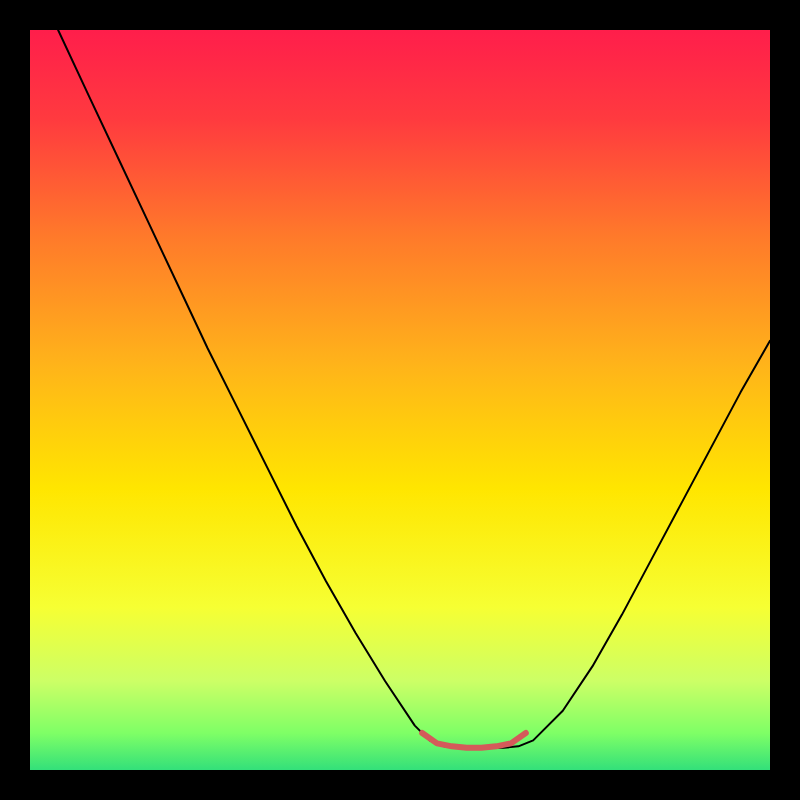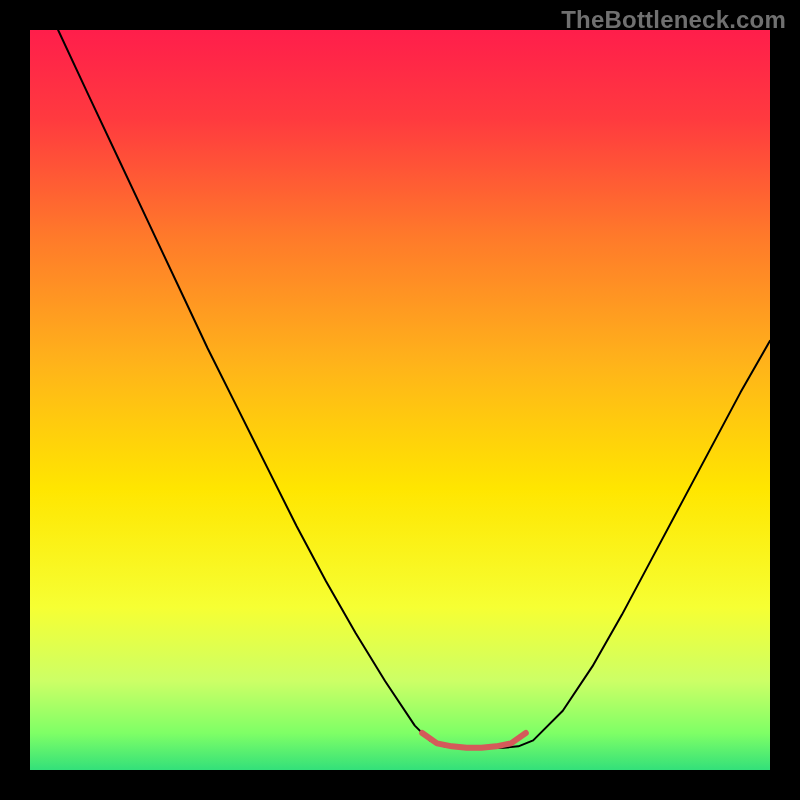--- a/index.html
+++ b/index.html
@@ -59,15 +59,14 @@
           </linearGradient>
       </defs>
       <rect id="bg-rect" x="0" y="0" width="740" height="740" fill="url(#bg-grad)"></rect>
       <g id="series-group">
           <path d="M28.12 0.00 L59.20 66.60 L88.80 129.50 L118.40 192.40 L148.00 255.30 L177.60 318.20 L207.20 377.40 L236.80 436.60 L266.40 495.80 L296.00 551.30 L325.60 603.10 L355.20 651.20 L384.80 695.60 L399.60 710.40 L414.40 716.32 L429.20 717.80 L444.00 717.80 L473.60 717.80 L488.40 716.32 L503.20 710.40 L532.80 680.80 L562.40 636.40 L592.00 584.60 L621.60 529.10 L651.20 473.60 L680.80 418.10 L710.40 362.60 L740.00 310.80" fill="none" stroke="#000000" stroke-width="2" stroke-linecap="round" stroke-linejoin="round"></path>
           <path d="M392.20 703.00 L407.00 713.36 L421.80 716.32 L436.60 717.80 L451.40 717.80 L466.20 716.32 L481.00 713.36 L495.80 703.00" fill="none" stroke="#d45a5a" stroke-width="6" stroke-linecap="round" stroke-linejoin="round"></path>
         </g>
     </svg>
   </div>
 
-  <div class="watermark">TheBottleneck.com</div>
 
 </div>
 
 </body></html>

